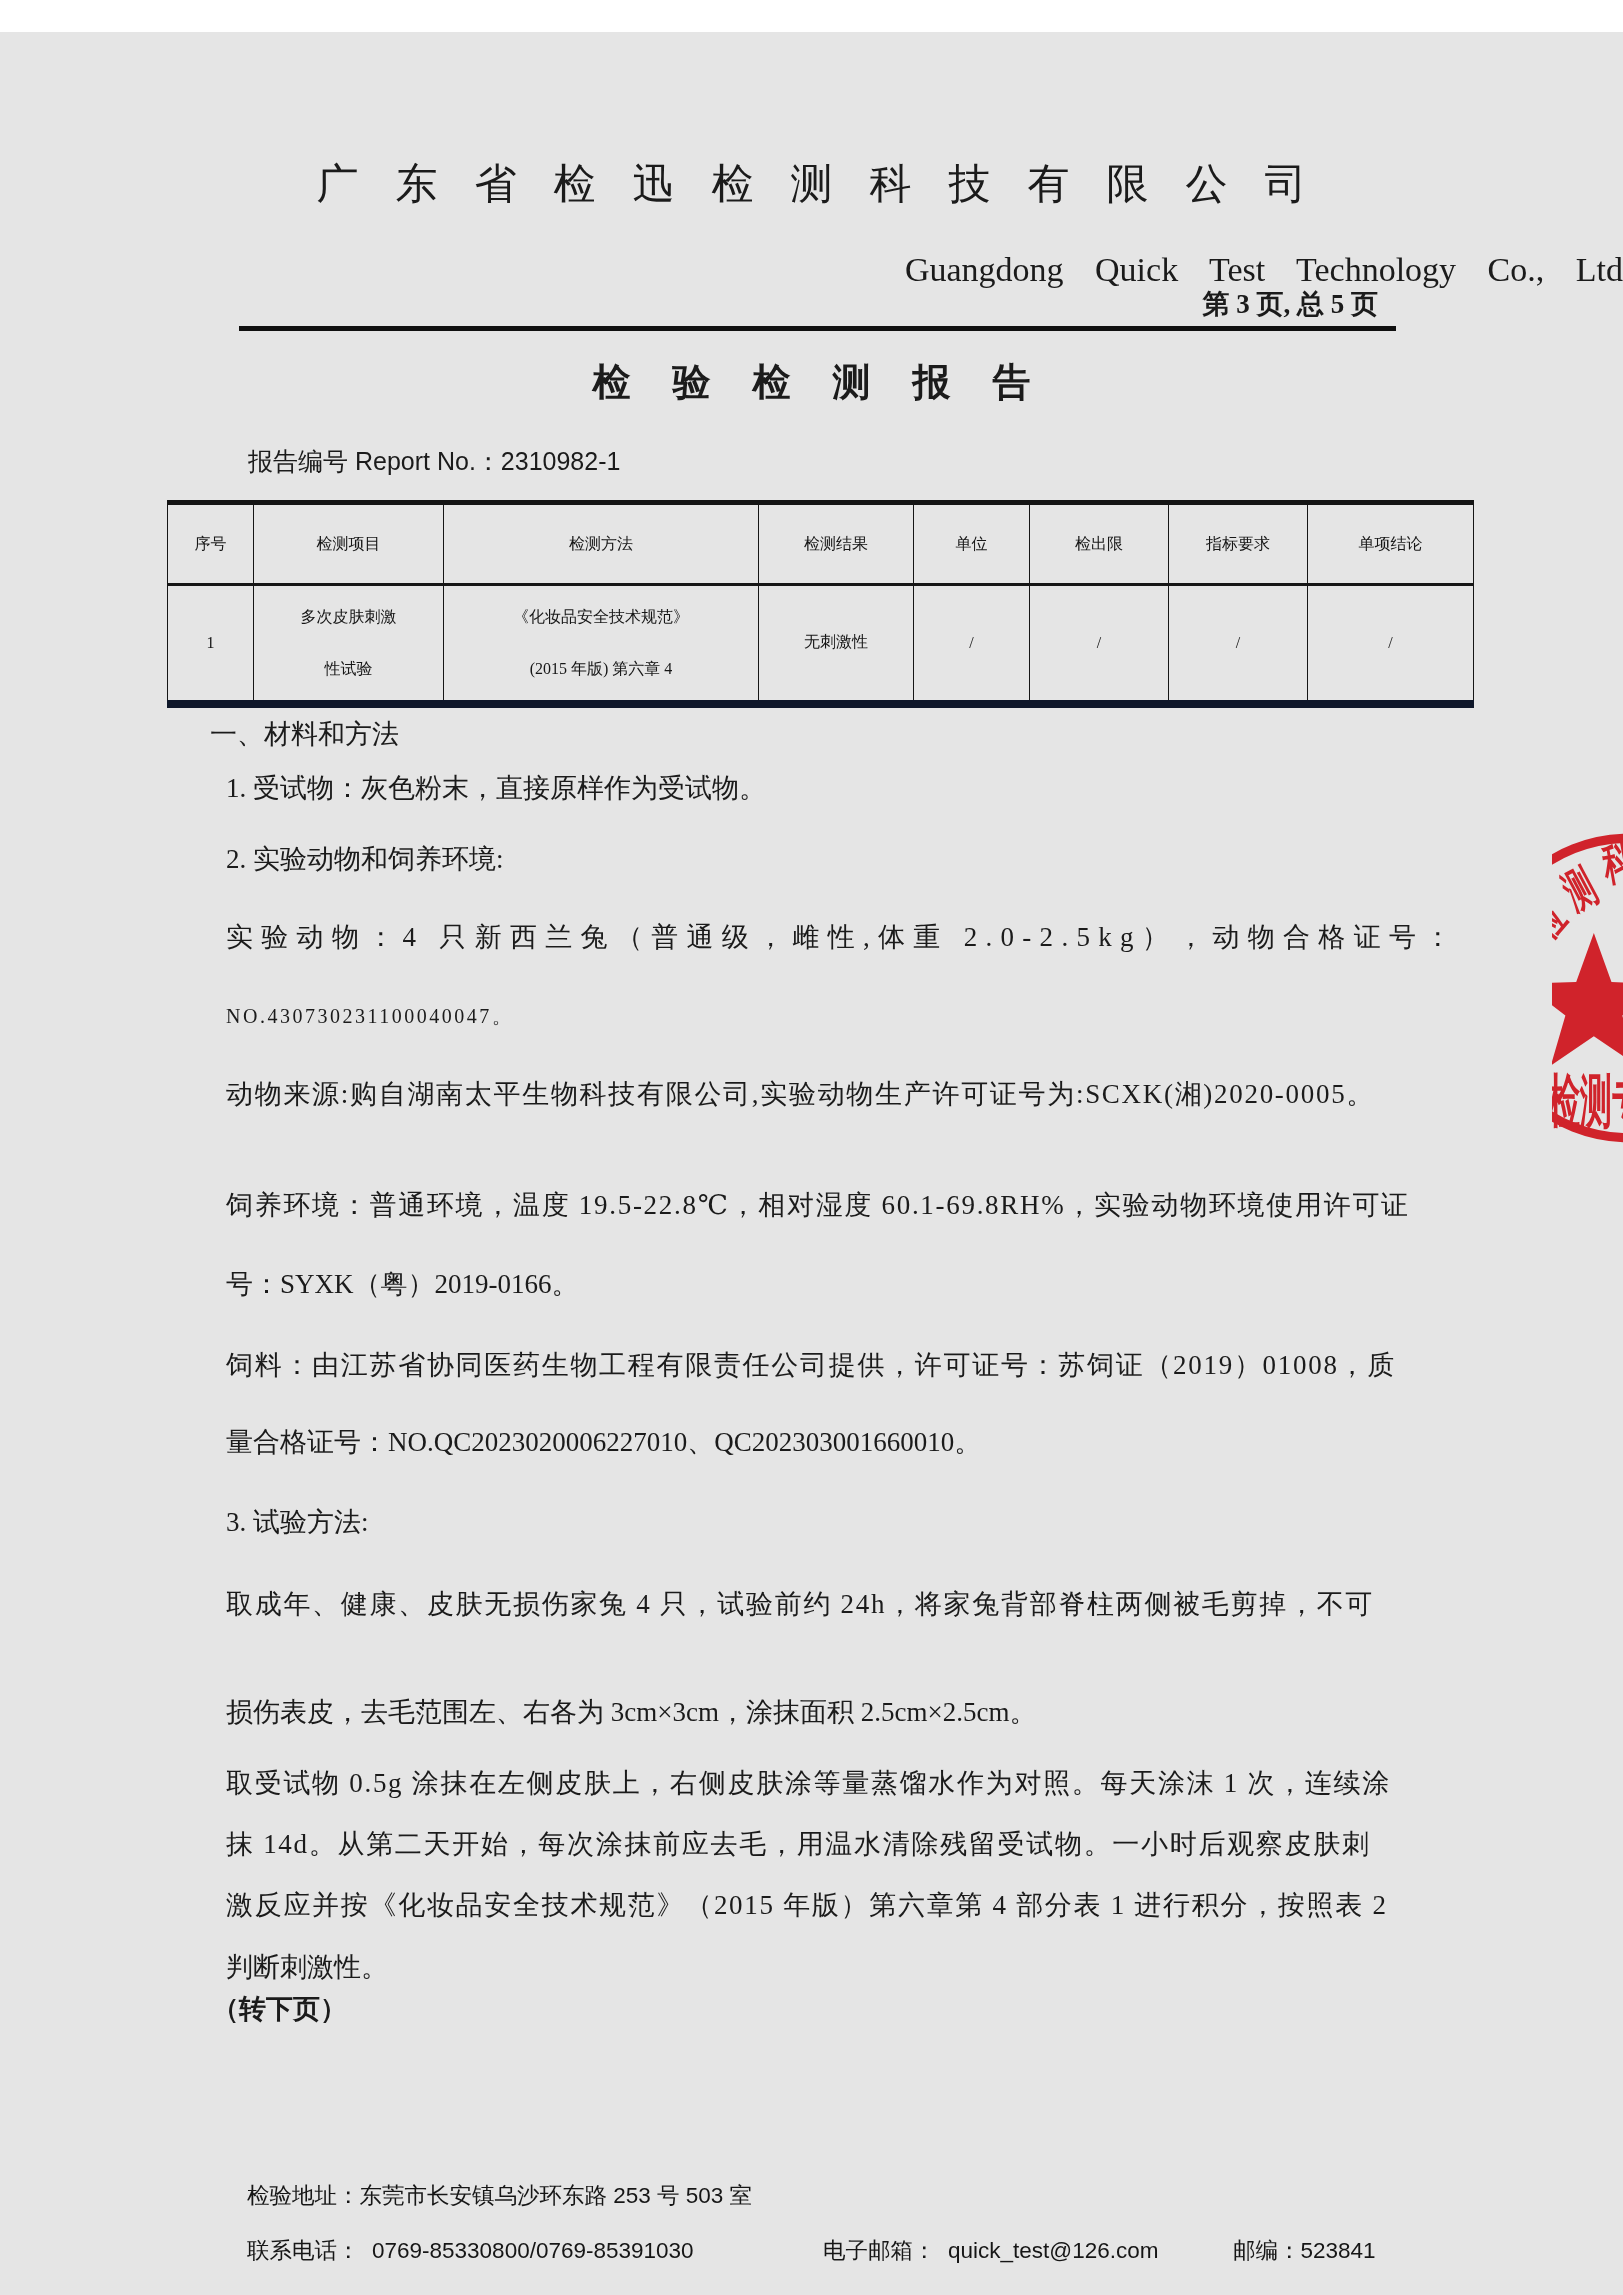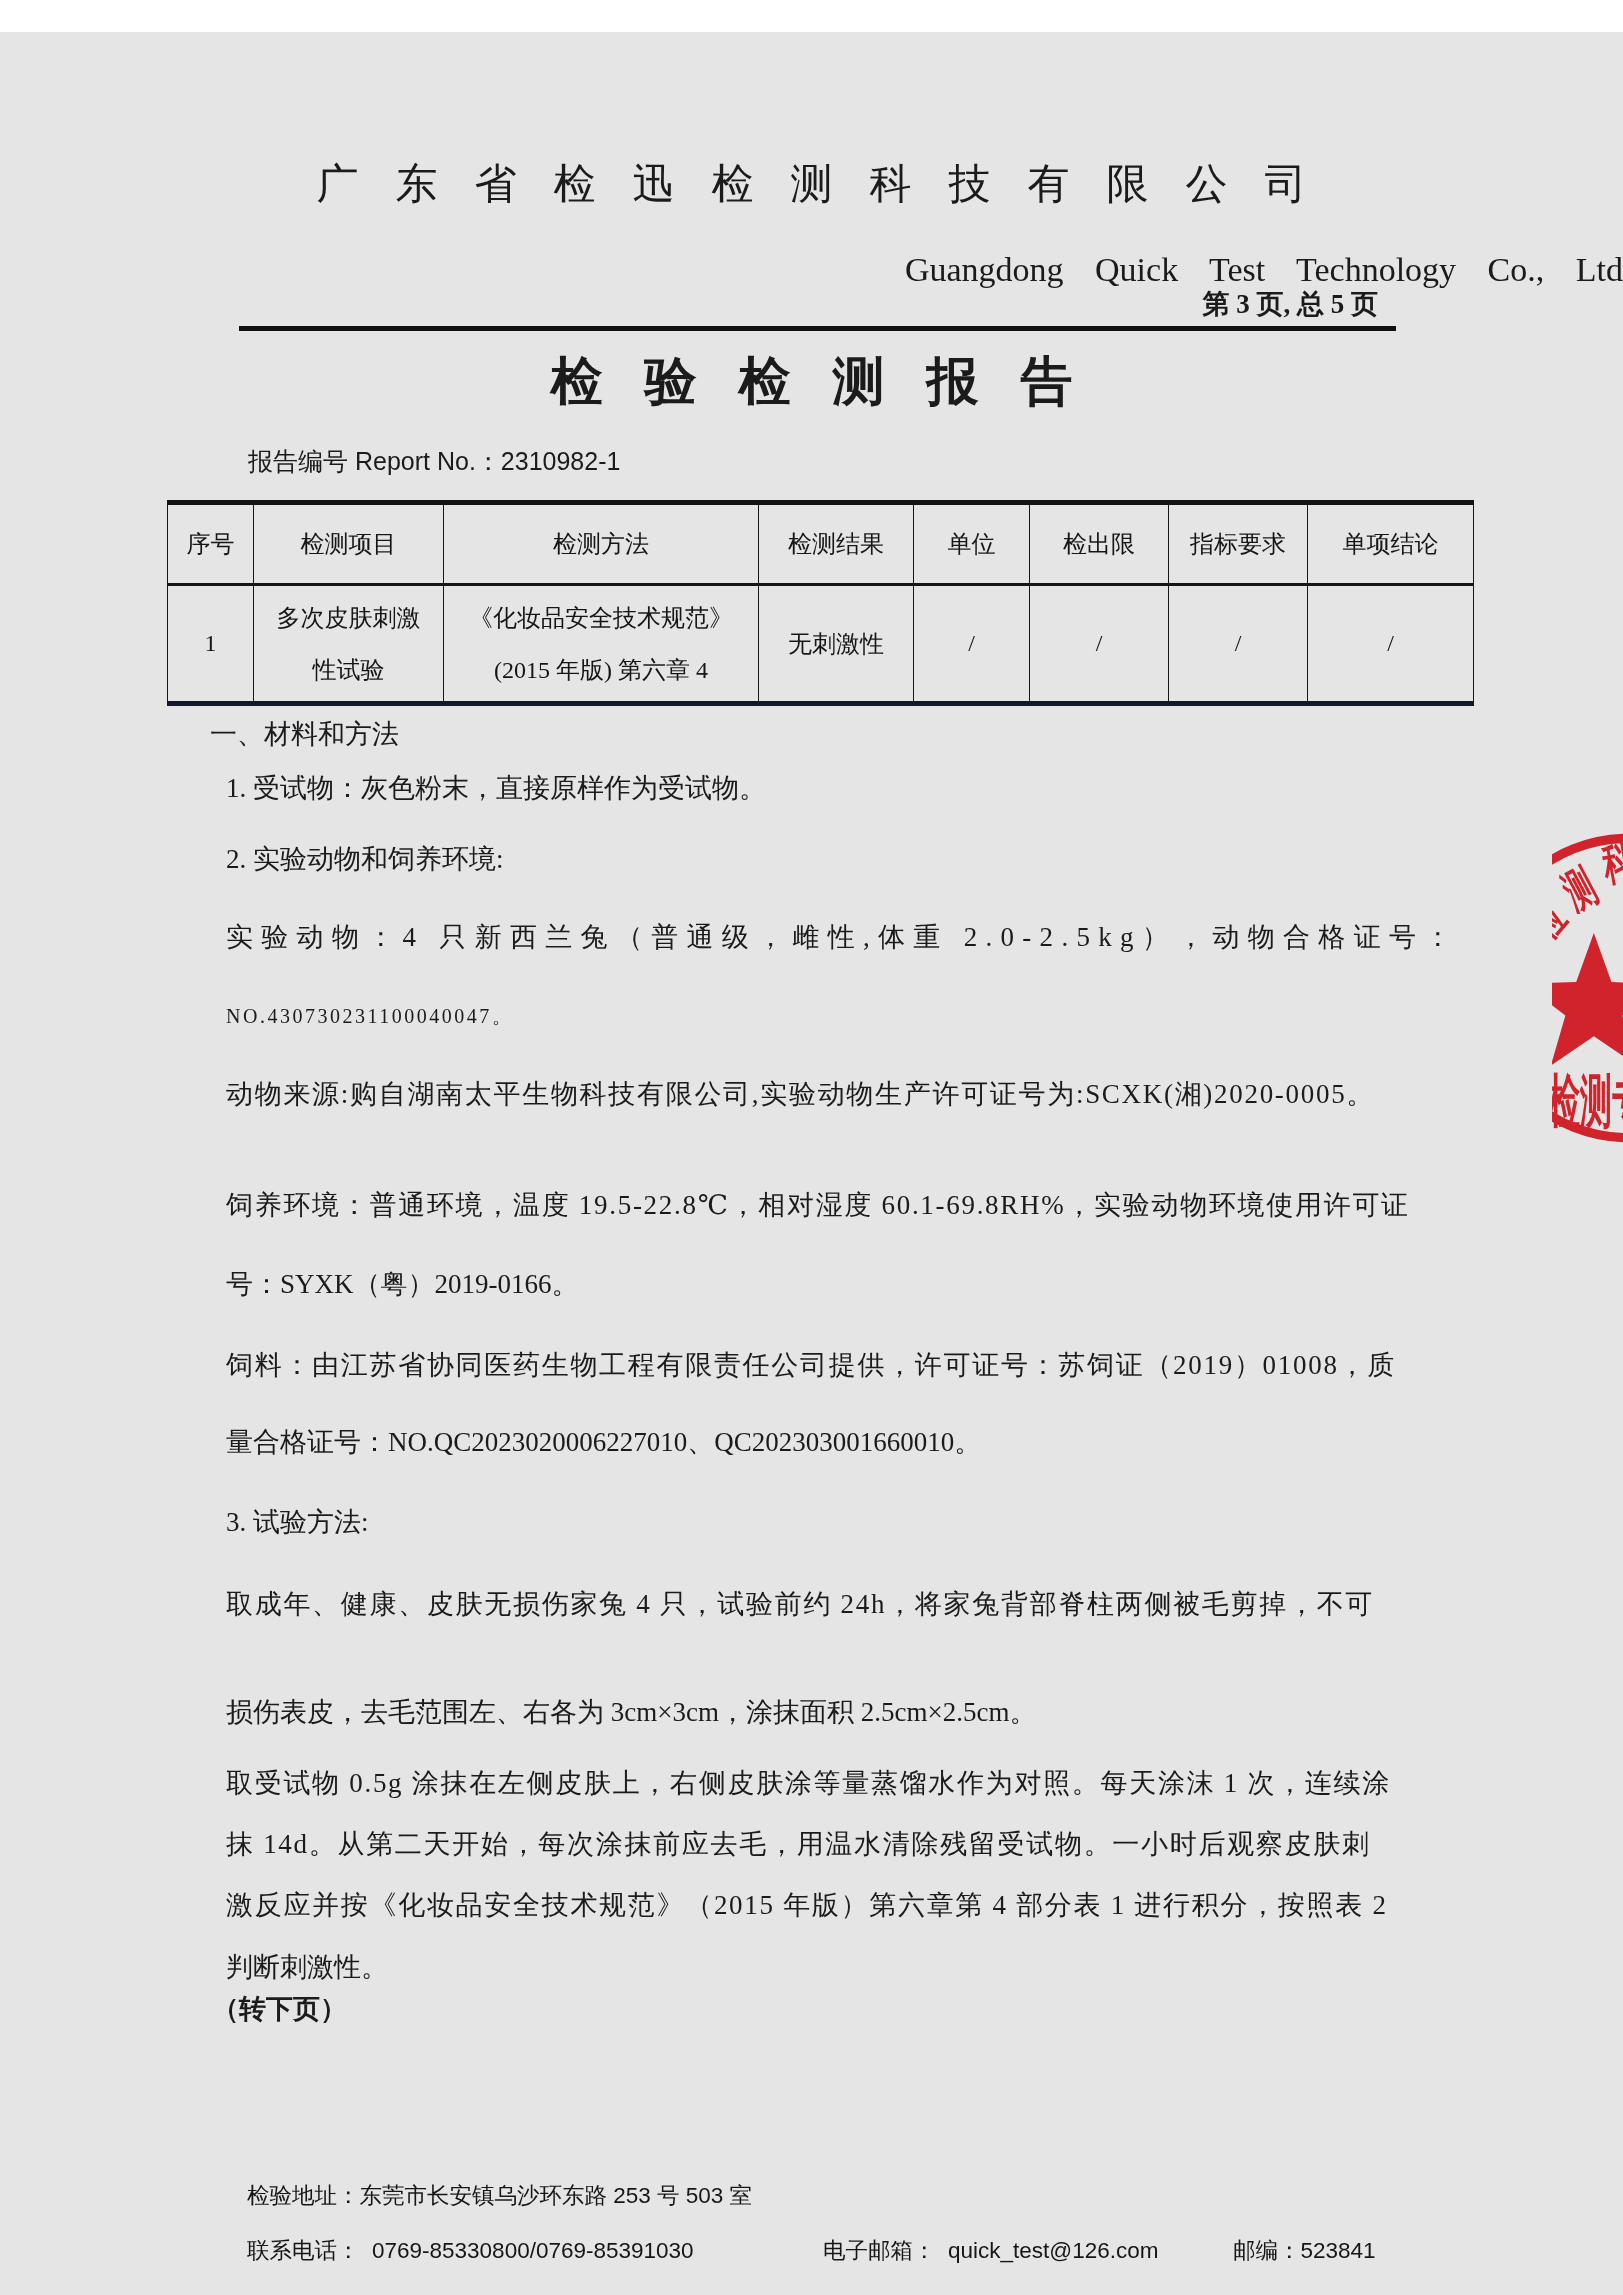--- a/index.html
+++ b/index.html
@@ -27,34 +27,34 @@
   .page-indicator{
     position:absolute; top:256px; right:245px;
     font-size:27px; font-weight:bold; line-height:33px; white-space:pre;
   }
   .header-rule{
     position:absolute; top:294px; left:239px; width:1157px; height:5px;
     background:#101010;
   }
   .report-title{
     position:absolute; top:324px; left:0; width:100%;
-    text-align:center; font-size:52px; font-weight:bold; line-height:52px;
+    text-align:center; font-size:38px; font-weight:bold; line-height:52px;
     letter-spacing:42px; text-indent:42px; white-space:nowrap;
   }
   .report-no{
     position:absolute; top:413px; left:248px;
     font-size:25px; line-height:33px; white-space:pre;
     font-family:"Liberation Sans","DejaVu Sans",sans-serif;
   }
   
   table.results{
     position:absolute; top:468px; left:167px;
     width:1305px; table-layout:fixed; border-collapse:collapse;
-    border-top:5px solid #141414; border-bottom:5px solid #0f172a;
-    font-size:24px; color:#161616;
+    border-top:5px solid #141414; border-bottom:8px solid #0f172a;
+    font-size:16px; color:#161616;
   }
   table.results th, table.results td{
     border:1.7px solid #161616;
     text-align:center; vertical-align:middle;
     font-weight:normal; padding:0;
     overflow:hidden;
   }
   table.results thead tr{height:82px;}
   table.results thead th{border-bottom-width:3.3px;}
   table.results tbody tr{height:119px;}

